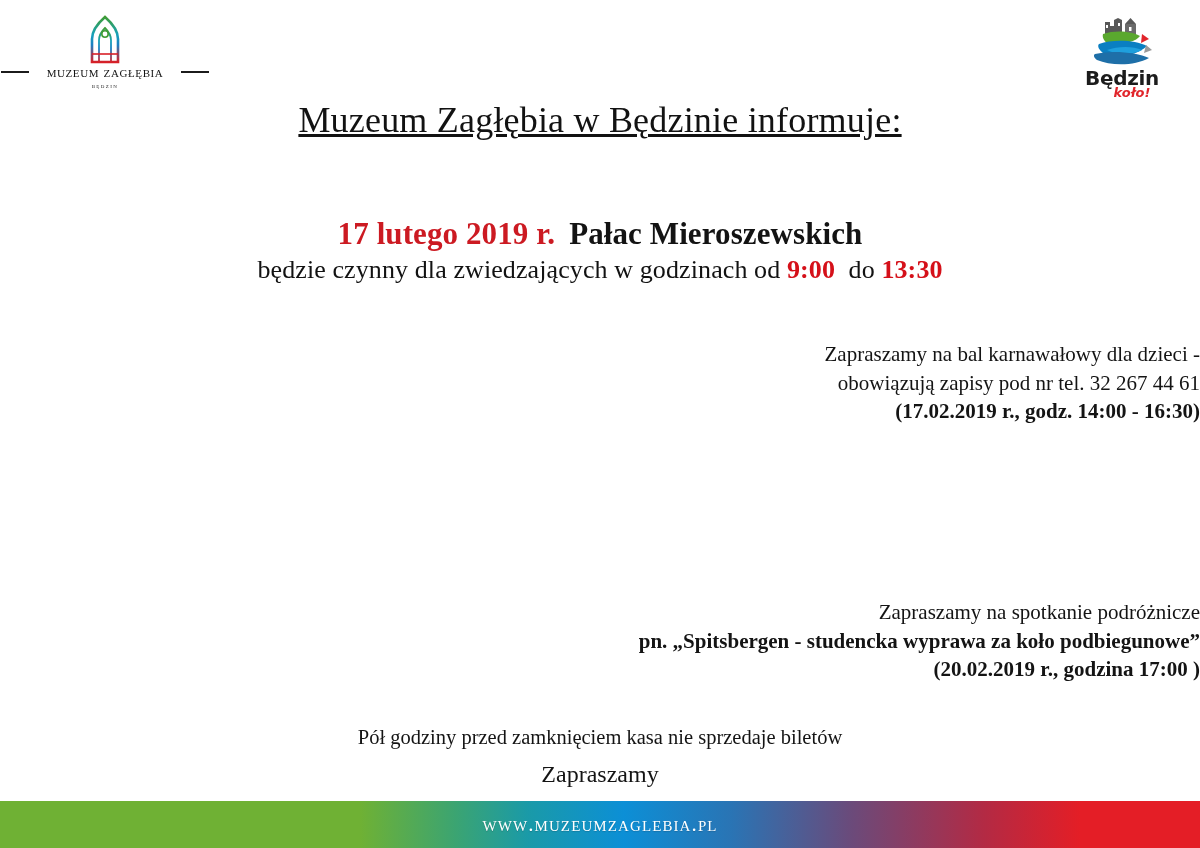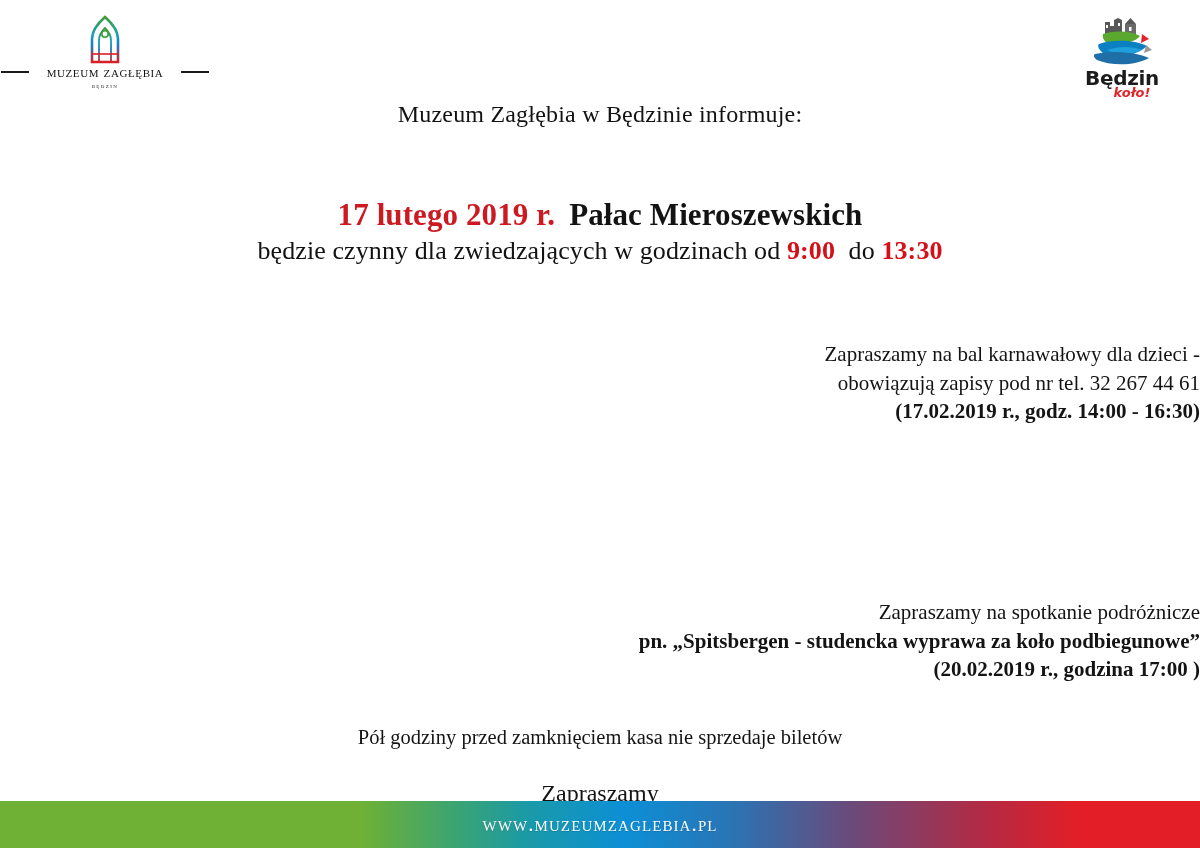--- a/index.html
+++ b/index.html
@@ -105,24 +105,25 @@
     margin-left: 20px;
   }
 
   
   .headline {
     position: absolute;
     left: 0;
     right: 0;
     top: 101px;
     text-align: center;
-    font-size: 24px;
+    font-size: 36px;
     line-height: 1.1;
     color: #121212;
     letter-spacing: 0.2px;
+    text-decoration: underline;
   }
 
   
   .block {
     position: absolute;
     left: 0;
     right: 0;
     text-align: center;
   }
 
@@ -161,26 +162,26 @@
     line-height: 1.1;
     color: #141414;
   }
   .closing-2 {
     font-size: 24px;
     line-height: 1.1;
     color: #141414;
   }
 
   
-  #block-first-date   { top: 197px; text-align: center; }
+  #block-first-date   { top: 216px; text-align: center; }
   #block-first-note   { top: 340px; }
   #block-second-date  { top: 468px; }
   #block-second-note  { top: 598px; }
   #block-closing      { top: 726px; }
-  #block-closing-2    { top: 780px; }
+  #block-closing-2    { top: 761px; }
 
   
   .footer-bar {
     position: absolute;
     left: 0;
     bottom: 0;
     width: 1200px;
     height: 47px;
     background: linear-gradient(to right,
       #6fb134 0%,

